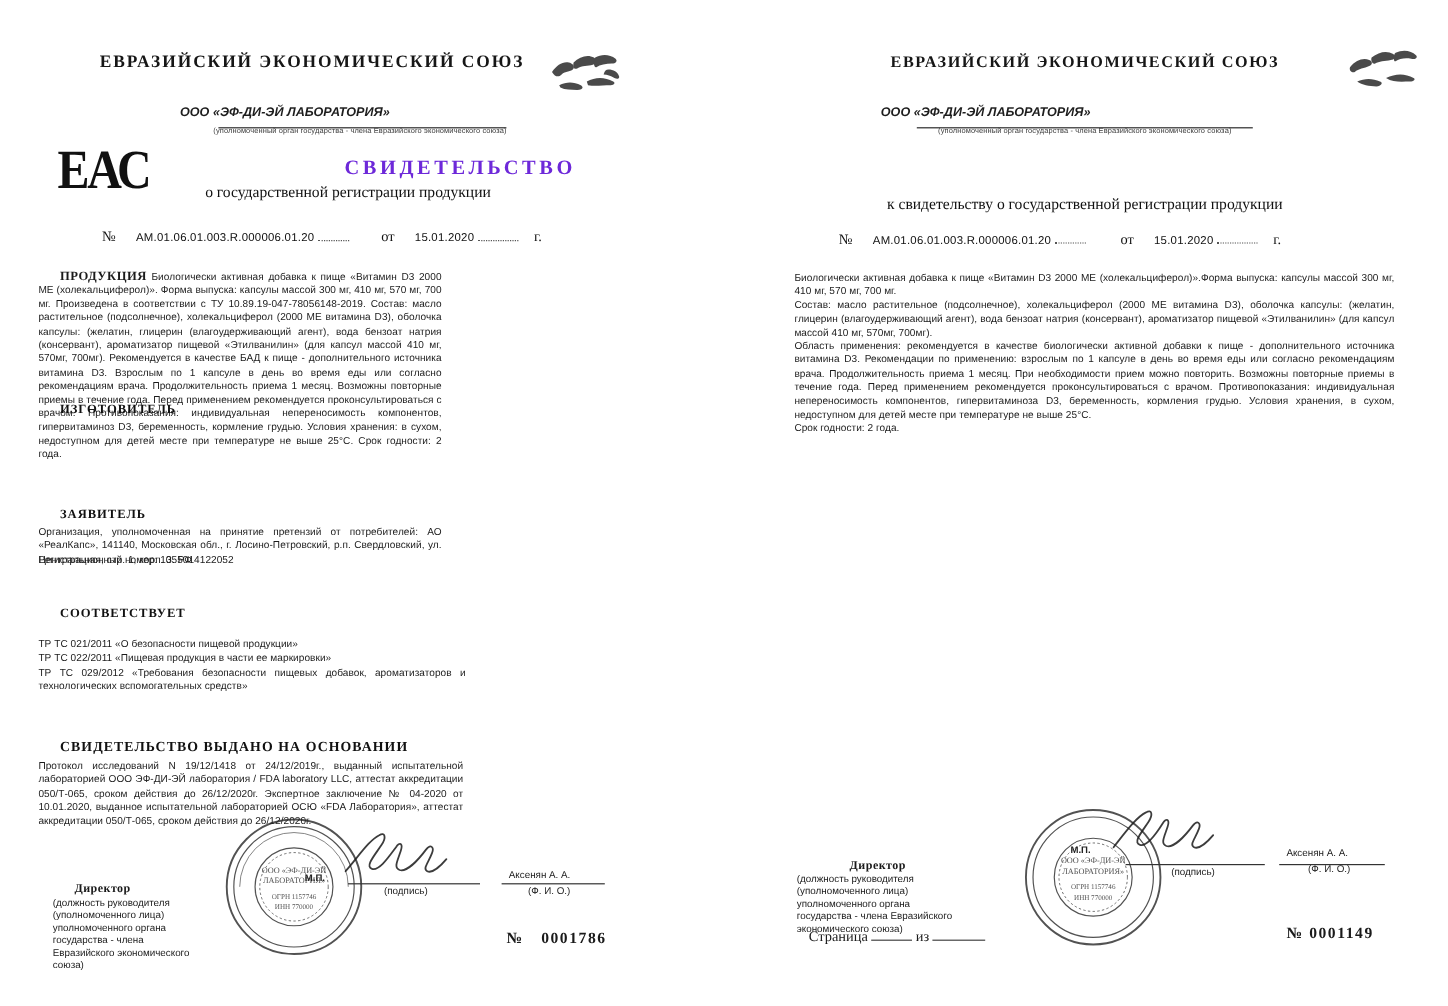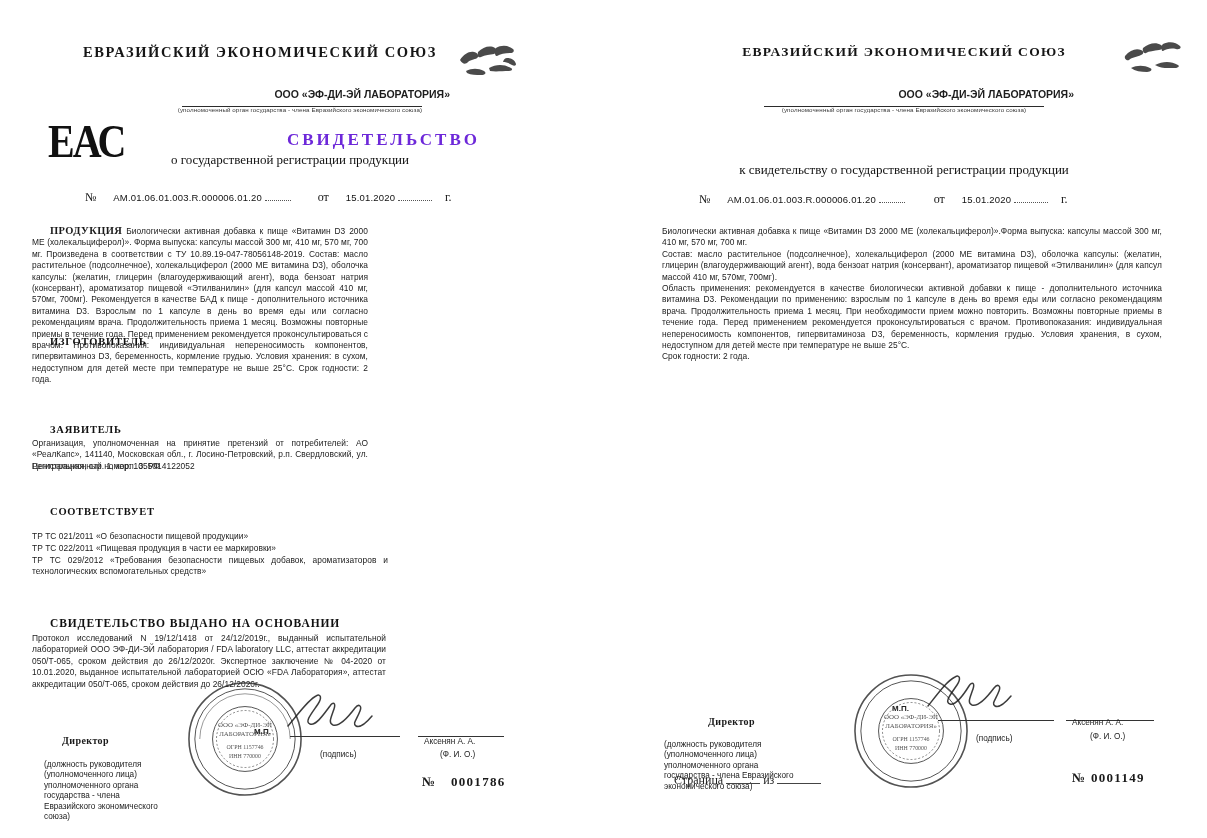--- a/index.html
+++ b/index.html
@@ -29,24 +29,25 @@
     color:#161616;
   }
   .right .eaeu-title{font-size:13.5px;letter-spacing:1.3px;}
 
   .emblem{
     position:absolute;
     width:70px;height:42px;
   }
 
   .org-line{
-    text-align:right;
+    text-align:left;
     font-family:"Liberation Sans", sans-serif;
     font-size:10.5px;
     font-weight:700;
+    font-style:italic;
     color:#1d1d1d;
   }
   .org-rule{
     height:1px;background:#2b2b2b;
     margin:3px auto 2px auto;
   }
   .org-sub{
     text-align:center;
     font-size:6.2px;
     color:#3a3a3a;
@@ -117,21 +118,20 @@
     letter-spacing:.8px;
     color:#111;
   }
   .sec-head.big{font-size:11.5px;letter-spacing:.9px;}
 
   
   .sig-label{
     font-size:8.2px;
     line-height:10.4px;
     color:#1b1b1b;
-    margin-top:12px;
   }
   .sig-title{
     font-family:"Liberation Serif", serif;
     font-size:10px;
     font-weight:700;
     letter-spacing:.4px;
   }
   .sig-rule{
     border-bottom:1px solid #333;
     height:0;

